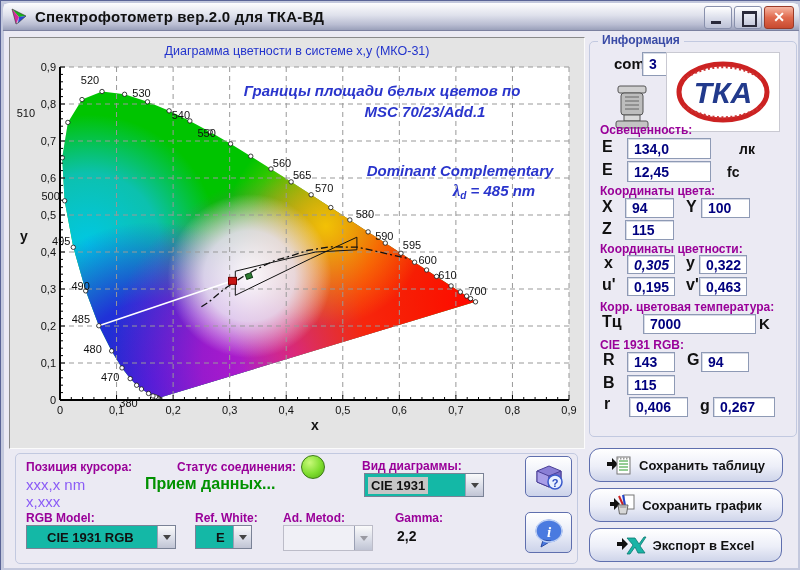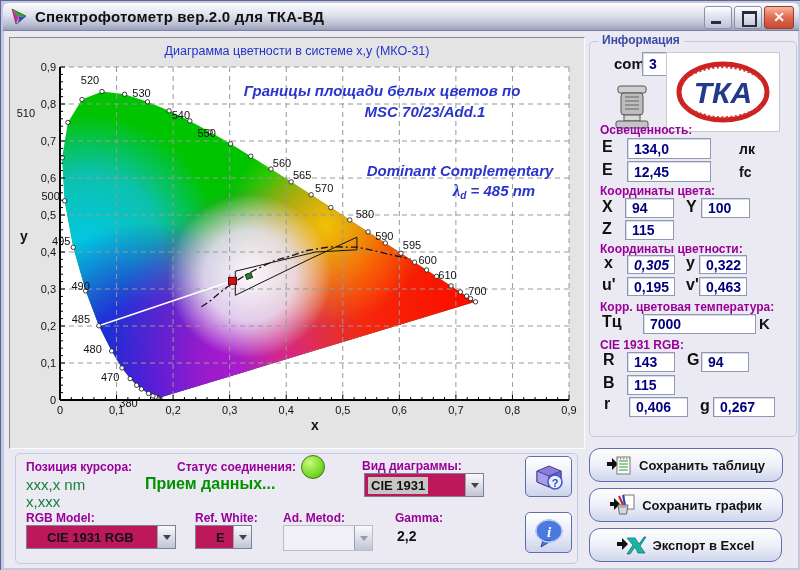--- a/index.html
+++ b/index.html
@@ -26,40 +26,40 @@
   
   .groupbox{position:absolute;border:1px solid #c2c9e0;border-radius:5px;}
   .grouplabel{position:absolute;top:-9px;left:8px;background:#ebeaf3;padding:0 4px;
     font-size:12px;font-weight:bold;color:#3a4ba6;}
   .plabel{position:absolute;font-size:12px;font-weight:bold;color:#990099;white-space:nowrap;}
   .biglabel{position:absolute;font-size:16px;font-weight:600;color:#111;}
   .unit{position:absolute;font-size:14px;font-weight:bold;color:#111;}
   .field{position:absolute;background:#fff;border:1px solid #8e9ab5;box-shadow:inset 1px 1px 0 #d7dbe6;
     color:#00007f;font-weight:600;font-size:14px;font-family:"Liberation Sans",sans-serif;padding:0 0 0 6px;margin:0;outline:none;}
   
-  .combo{position:absolute;background:#be185d;border:1px solid #7a8296;display:flex;align-items:center;cursor:pointer;}
+  .combo{position:absolute;background:#14b8a6;border:1px solid #7a8296;display:flex;align-items:center;cursor:pointer;}
   .combo-text{flex:1;font-size:13px;font-weight:bold;color:#111;padding-left:20px;white-space:nowrap;overflow:hidden;}
   .combo-text.sel{background:#c6c6c6;align-self:center;flex:initial;margin-left:3px;padding:1px 3px;}
   .combo-btn{width:17px;height:100%;margin-left:auto;background:linear-gradient(#fafafa,#d8dbe6 60%,#c0c4d4);
     border-left:1px solid #9aa0b4;display:flex;align-items:center;justify-content:center;}
   .chev{width:0;height:0;border-left:4px solid transparent;border-right:4px solid transparent;border-top:5px solid #444;}
   .combo.disabled{background:#f0f0f6;border-color:#bcbcc8;flex-direction:column;}
   .combo.disabled .combo-text{color:#9a9aa2;}
   .combo.disabled .chev{border-top-color:#9a9aa2;}
   
   .xbtn{position:absolute;border:1px solid #5f6fae;border-radius:11px;
     background:linear-gradient(#ffffff,#eceef8 55%,#cfd5ea);display:flex;align-items:center;justify-content:center;
     gap:6px;font-size:13px;font-weight:bold;color:#111;cursor:pointer;}
   .sqbtn{position:absolute;width:45px;height:39px;border:1px solid #5f6fae;border-radius:5px;
     background:linear-gradient(#ffffff,#e9ecf7 55%,#ccd3ea);display:flex;align-items:center;justify-content:center;cursor:pointer;}
   
   .led{position:absolute;width:22px;height:22px;border-radius:50%;border:1px solid #3c7a17;
     background:radial-gradient(circle at 35% 30%,#c9f97a,#7edd2e 55%,#53a812);}
   .statustext{position:absolute;font-size:16px;font-weight:bold;color:#009100;white-space:nowrap;}
-  .cursorval{position:absolute;font-size:15px;color:#15803d;}
+  .cursorval{position:absolute;font-size:15px;color:#8b5cf6;}
   .gammaval{position:absolute;font-size:14px;font-weight:bold;color:#111;}
   .logo{position:absolute;background:#fff;border:1px solid #c9c9d2;}
 </style>
 </head>
 <body>
 
 <div class="window">
 
   <div class="titlebar">
     <svg class="appicon" viewBox="0 0 20 20">
@@ -379,21 +379,21 @@
         <text x="56" y="50" text-anchor="middle" font-size="30" font-weight="bold" font-style="italic" fill="#223a8c" font-family="Liberation Sans, sans-serif">ТКА</text>
       </svg>
     </div>
 
     <span class="plabel" style="left:10px;top:81px;">Освещенность:</span>
     <span class="biglabel" style="left:12px;top:96px;">E</span>
     <input class="field" style="left: 37px; top: 96px; width: 76px; height: 19px;" readonly="" value="134,0">
     <span class="unit" style="left:149px;top:99px;">лк</span>
     <span class="biglabel" style="left:12px;top:119px;">E</span>
     <input class="field" style="left: 37px; top: 119px; width: 76px; height: 19px;" readonly="" value="12,45">
-    <span class="unit" style="left:149px;top:122px;">fc</span>
+    <span class="unit" style="left:137px;top:122px;">fc</span>
 
     <span class="plabel" style="left:10px;top:142px;">Координаты цвета:</span>
     <span class="biglabel" style="left:12px;top:156px;">X</span>
     <input class="field" style="left: 35px; top: 156px; width: 41px; height: 18px;" readonly="" value="94">
     <span class="biglabel" style="left:96px;top:156px;">Y</span>
     <input class="field" style="left: 111px; top: 156px; width: 41px; height: 18px;" readonly="" value="100">
     <span class="biglabel" style="left:12px;top:178px;">Z</span>
     <input class="field" style="left: 35px; top: 178px; width: 41px; height: 18px;" readonly="" value="115">
 
     <span class="plabel" style="left:10px;top:200px;">Координаты цветности:</span>

